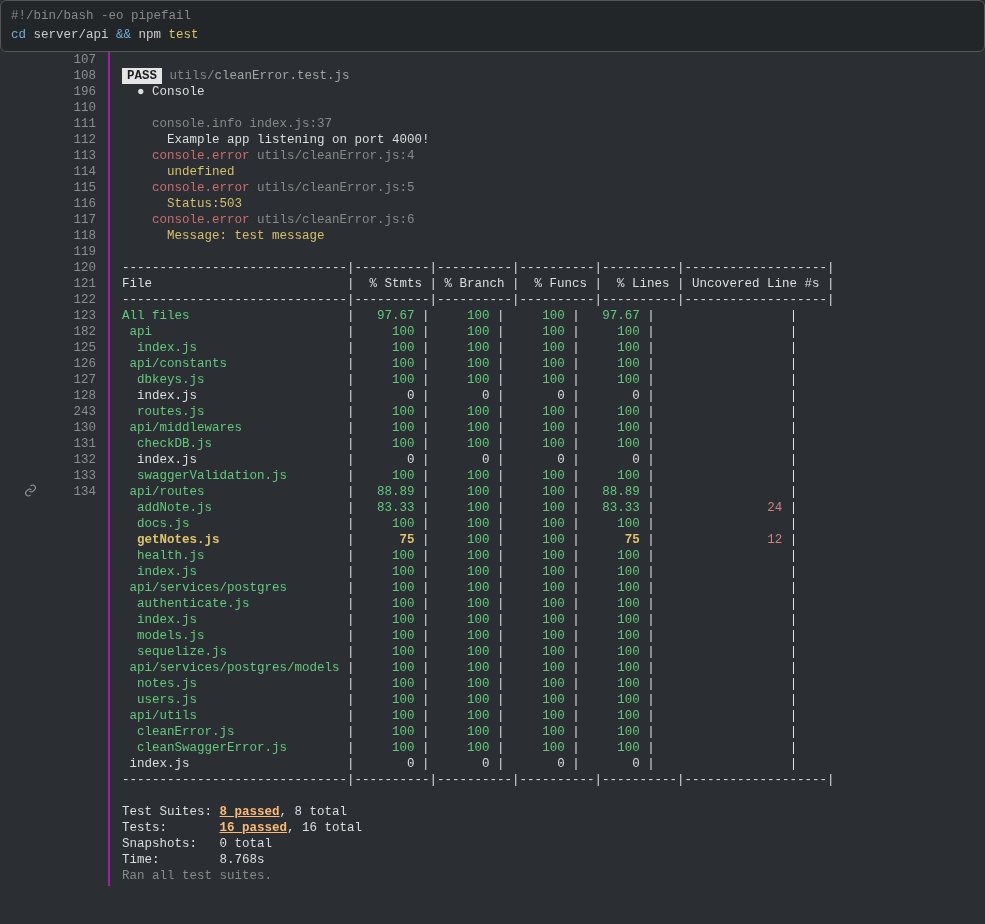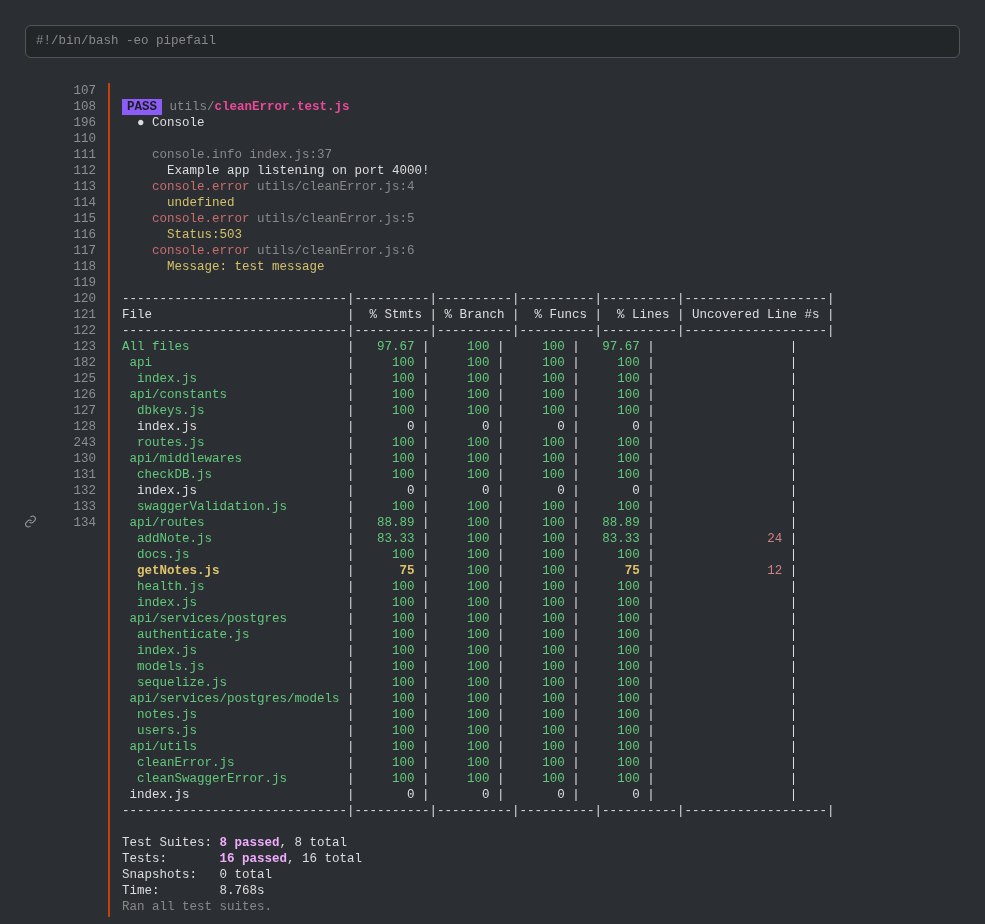--- a/index.html
+++ b/index.html
@@ -9,76 +9,79 @@
     color: #ccc;
     font-family: Consolas, "Courier New", monospace;
     font-size: 12.5px;
     width: 985px;
     height: 924px;
     overflow: hidden;
   }
   .cmd-box {
     border: 1px solid #555;
     border-radius: 6px;
-    margin: 25px;
+    margin: 0;
     padding: 6px 10px;
     background: #232629;
     line-height: 1.5;
   }
   .cmd-line1 { color: #888; }
   .cmd-cd { color: #6fb0d9; }
   .cmd-path { color: #ccc; }
   .cmd-amp { color: #6fb0d9; }
   .cmd-test { color: #e0c46c; }
   .main {
     display: flex;
     margin-left: 12px;
   }
   .gutter {
     width: 48px;
     text-align: right;
     color: #8a8f93;
     padding-right: 12px;
-    border-right: 2px solid #c2410c;
+    border-right: 2px solid #a21caf;
     line-height: 16px;
   }
   .icon-col {
     width: 36px;
     text-align: center;
     color: #8a8f93;
     line-height: 16px;
   }
   .content {
     padding-left: 12px;
     line-height: 16px;
     white-space: pre;
   }
   .pass-badge {
-    background: #8b5cf6;
+    background: #e5e5e5;
     color: #1b1d20;
     padding: 1px 5px;
     font-weight: bold;
   }
   .dim { color: #888; }
-  .bold { color: #ec4899; font-weight: bold; margin-top: 45px; }
+  .bold { color: #a3a3a3; font-weight: normal; margin-top: 45px; }
   .err { color: #c96c6c; }
   .warn { color: #d4c06a; }
   .red { color: #d08080; }
   .white { color: #ddd; }
   .fgreen { color: #62c97a; font-weight: normal; }
   .fyellow { color: #e0c46c; font-weight: bold; }
   .summary-label { color: #ddd; font-weight: normal; }
-  .summary-pass { color: #f0abfc; font-weight: bold; }
+  .summary-pass { color: #fdba74; font-weight: bold; text-decoration: underline; }
   a.link-icon svg { width: 13px; height: 13px; stroke: #999; fill: none; }
 </style>
 </head>
 <body>
 
 <div class="cmd-box">
   <div class="cmd-line1">#!/bin/bash -eo pipefail</div>
+  <div>
+    <span class="cmd-cd">cd</span><span class="cmd-path"> server/api </span><span class="cmd-amp">&amp;&amp;</span><span class="cmd-path"> npm </span><span class="cmd-test">test</span>
+  </div>
 </div>
 
 <div class="main">
   <div class="icon-col" id="icon-gutter">
       <div>&nbsp;</div>
       <div>&nbsp;</div>
       <div>&nbsp;</div>
       <div>&nbsp;</div>
       <div>&nbsp;</div>
       <div>&nbsp;</div>

